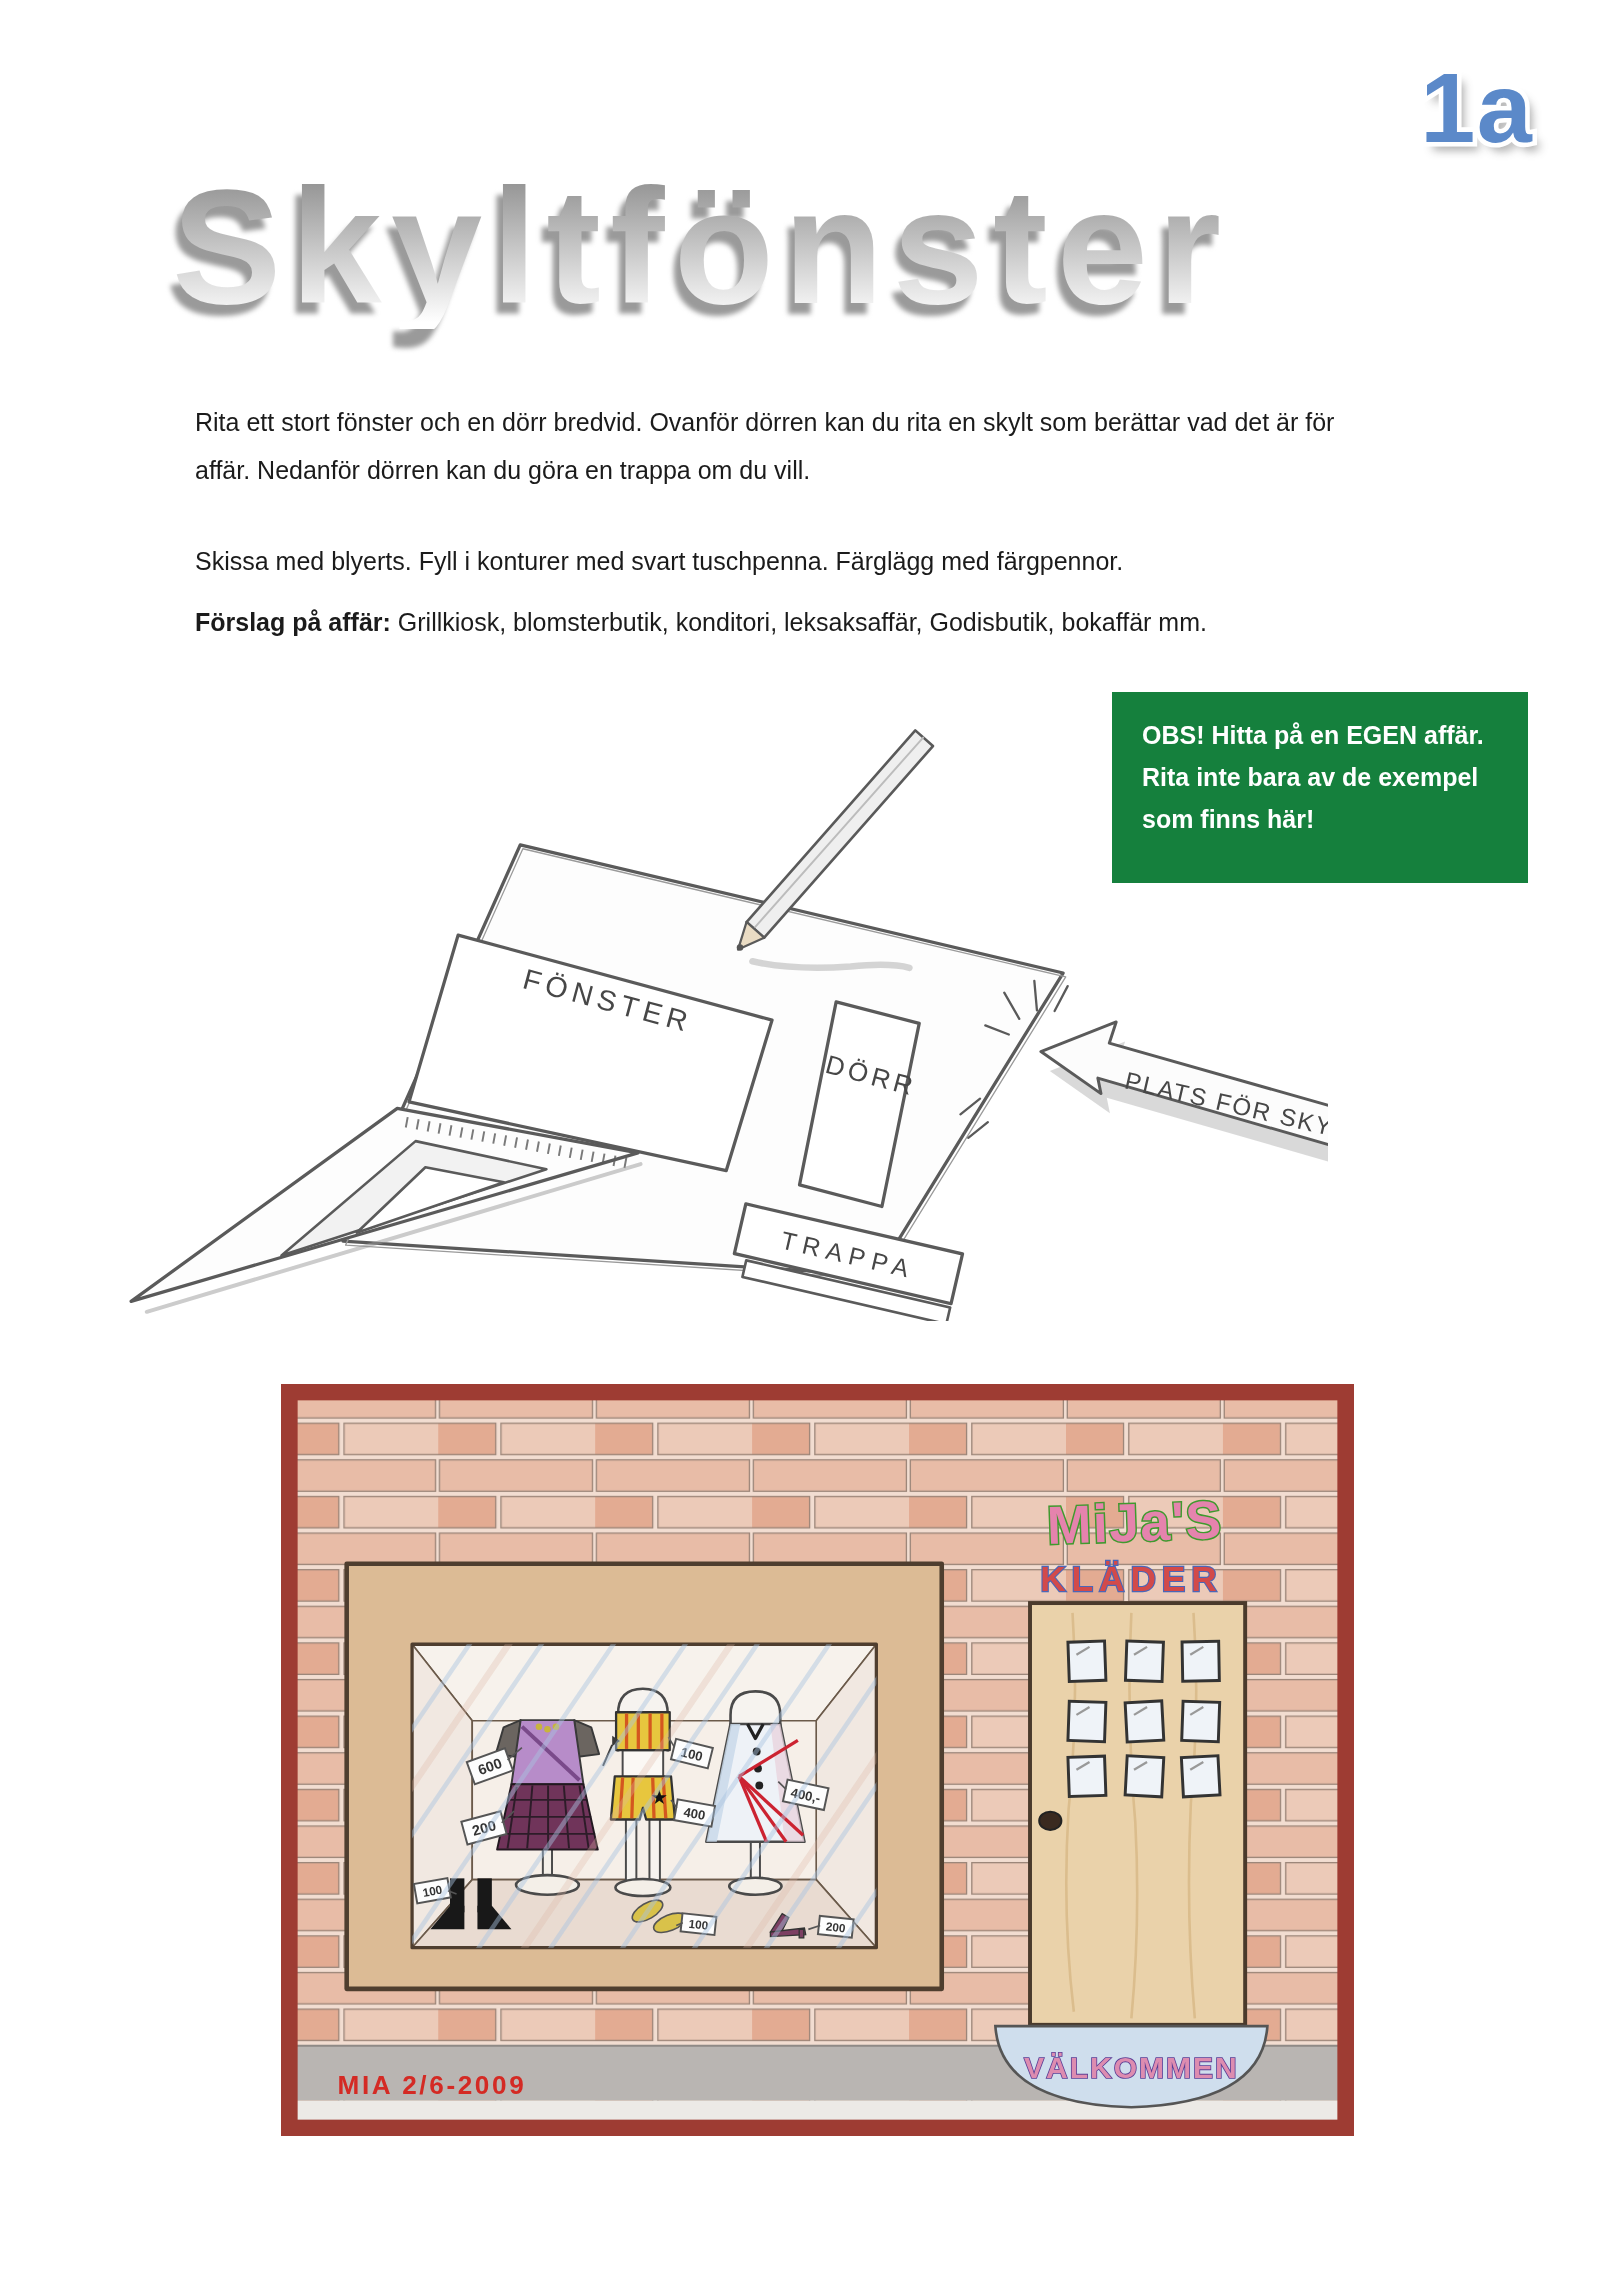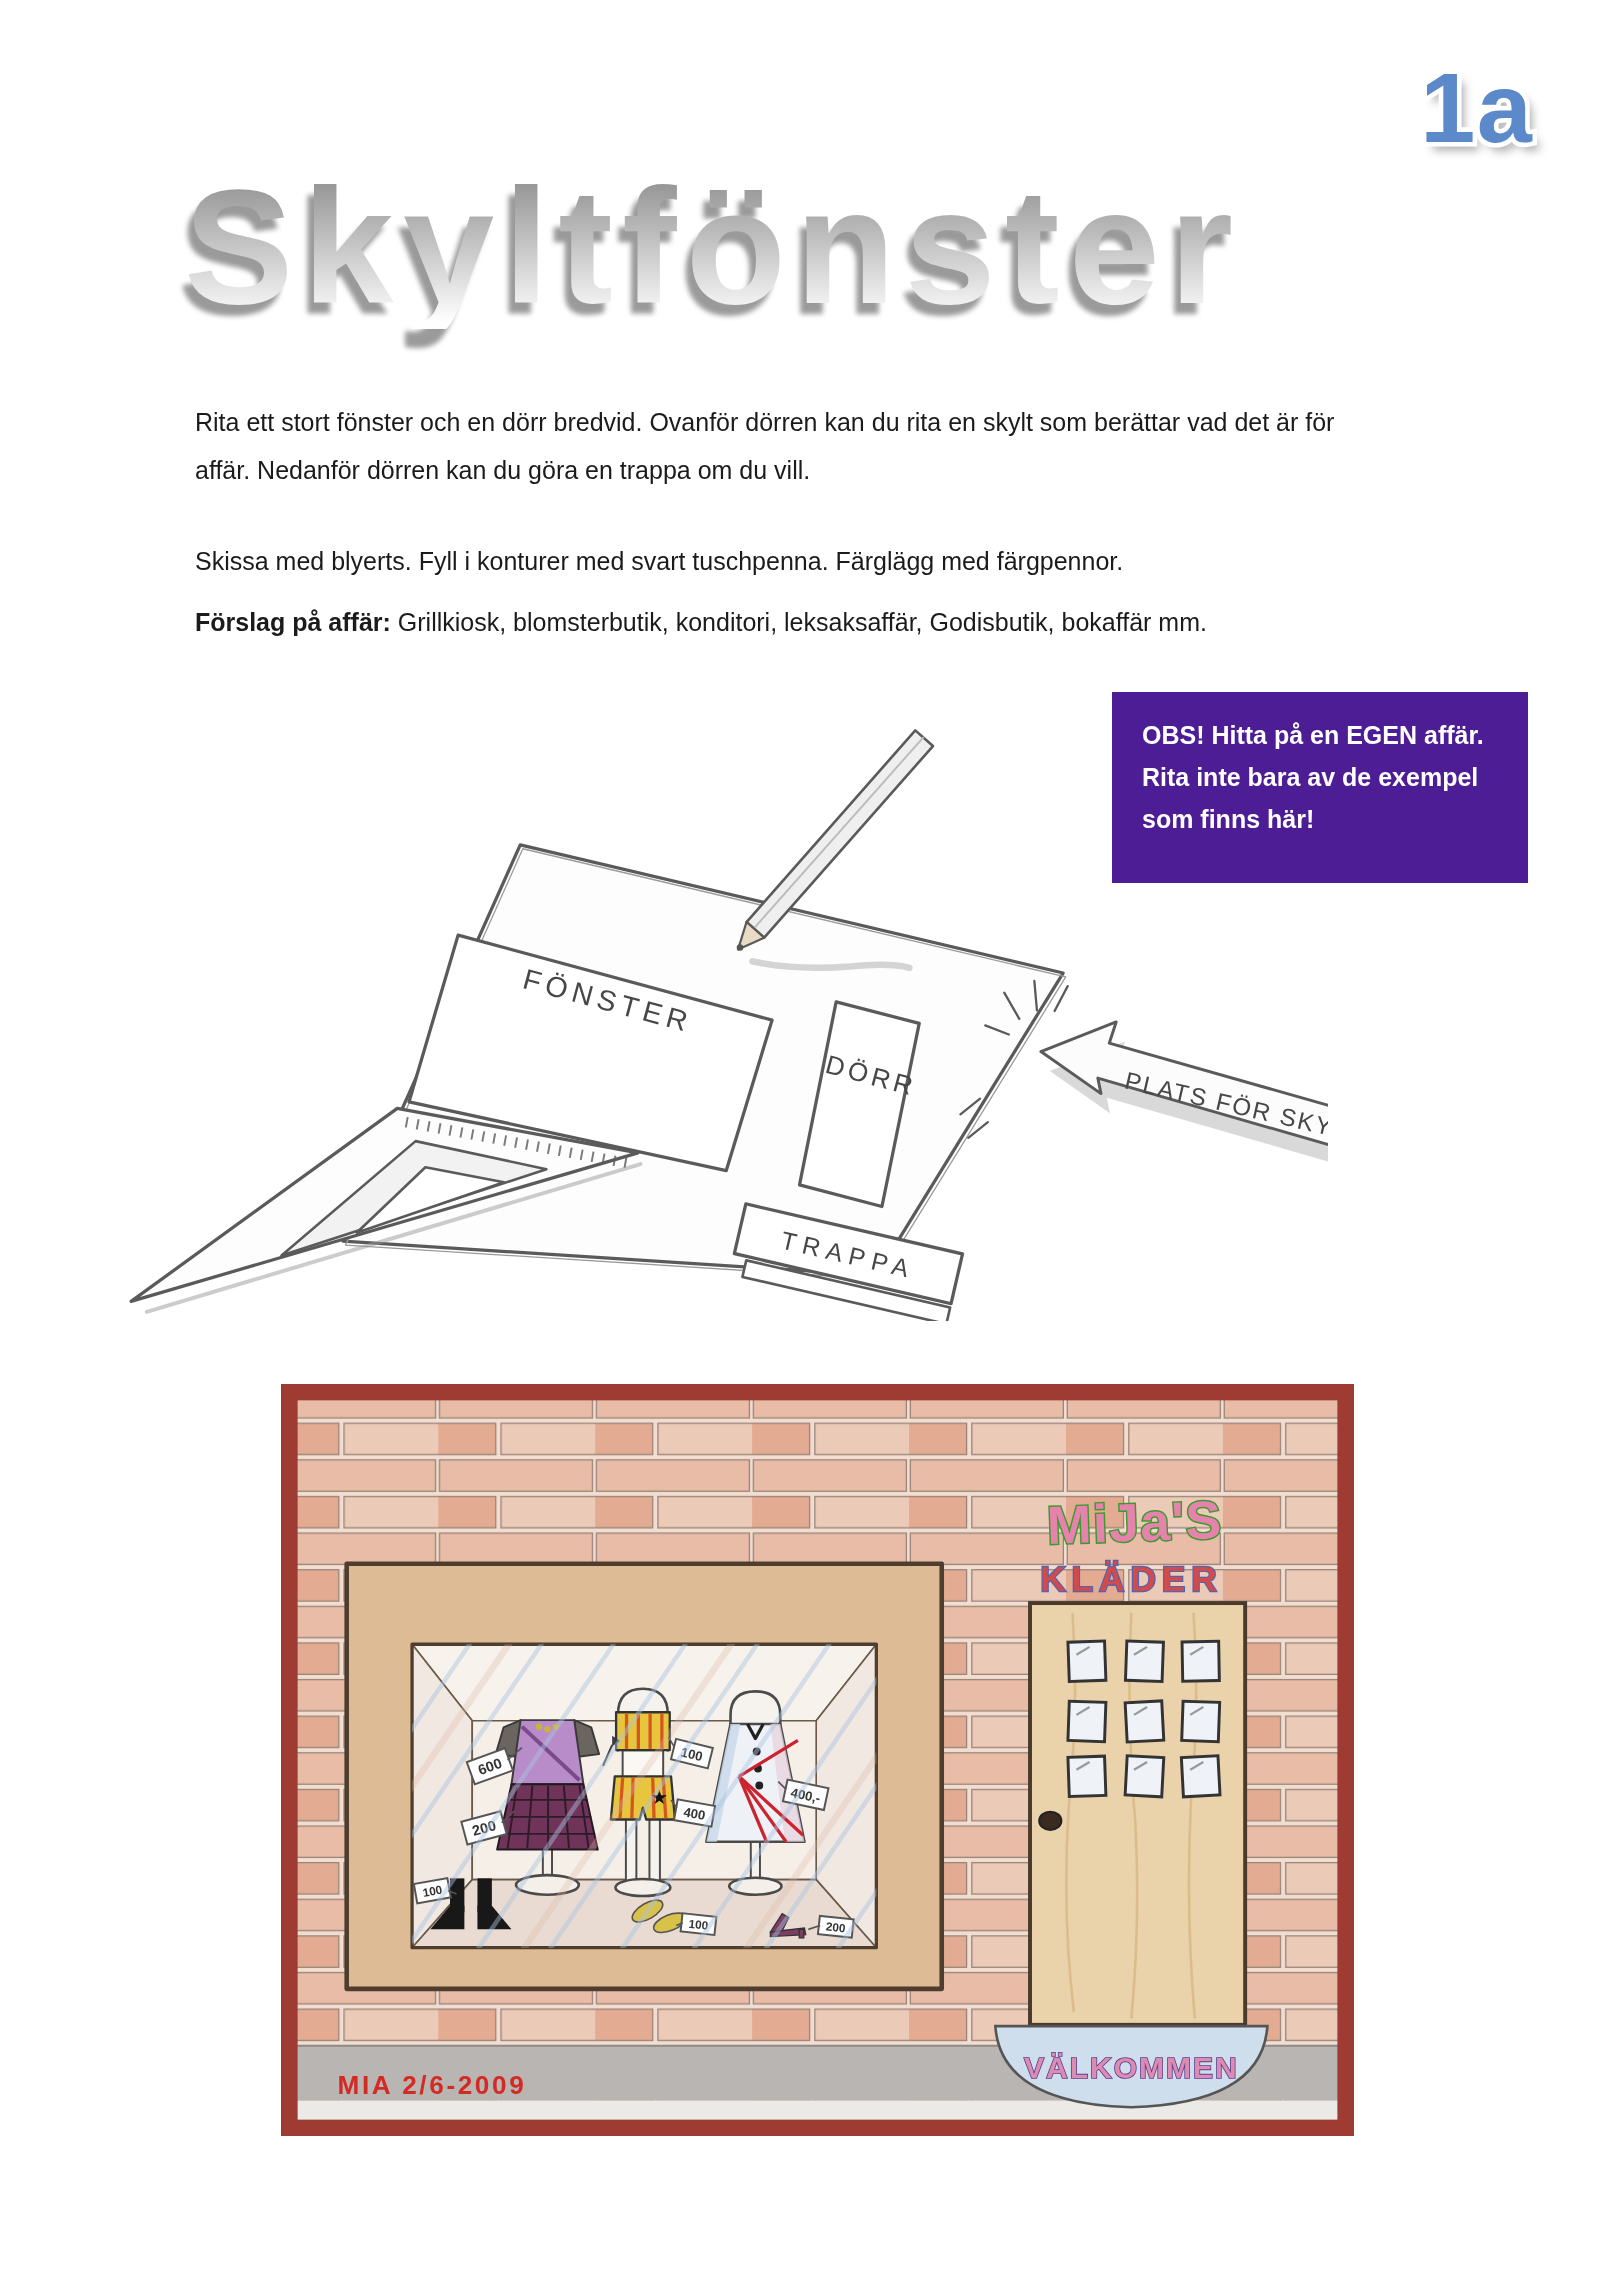--- a/index.html
+++ b/index.html
@@ -8,37 +8,37 @@
 
   
   .corner-num{position:absolute;top:58px;right:90px;width:170px;height:111px;}
   .corner-num span{position:absolute;right:0;top:0;font-size:99px;font-weight:bold;
        letter-spacing:1.3px;line-height:1;}
   .num-back{color:#5b89c9;-webkit-text-stroke:9.2px #ffffff;
        text-shadow:6.5px 7.9px 9.2px rgba(150,150,150,.85);}
   .num-front{color:#5b89c9;}
 
   
-  .title-wrap{position:absolute;left:184px;top:165px;width:1243px;height:196px;}
+  .title-wrap{position:absolute;left:172px;top:165px;width:1243px;height:196px;}
   .title-wrap span{position:absolute;left:0;top:0;font-size:164px;font-weight:bold;
        letter-spacing:9.2px;line-height:1;white-space:nowrap;}
   .title-shadow{color:#9a9a9a;transform:translate(-6.5px,10.5px);filter:blur(2.6px);}
   .title-main{background:linear-gradient(180deg,#8b8b8b 2%,#bcbcbc 42%,#ffffff 96%);
        -webkit-background-clip:text;background-clip:text;color:transparent;}
 
   
   .body{position:absolute;left:178px;margin:17px;font-size:25px;line-height:48px;}
   .p1{top:381px;width:1164px;}
   .p2{top:520px;width:1243px;white-space:nowrap;}
   .p3{top:581px;width:1308px;white-space:nowrap;}
   .p3 strong{font-weight:bold;}
 
   
   .notice{position:absolute;left:1112px;top:692px;width:416px;height:191px;
-       box-sizing:border-box;padding:22px 30px;background:#4c1d95;color:#ffffff;
+       box-sizing:border-box;padding:22px 30px;background:#15803d;color:#ffffff;
        font-size:25px;font-weight:bold;line-height:42px;}
 
   
   .sketch{position:absolute;left:118px;top:680px;}
   .drawing{position:absolute;left:281px;top:1384px;}
   svg text{font-family:"Liberation Sans",sans-serif;}
 </style>
 </head>
 <body>
 

